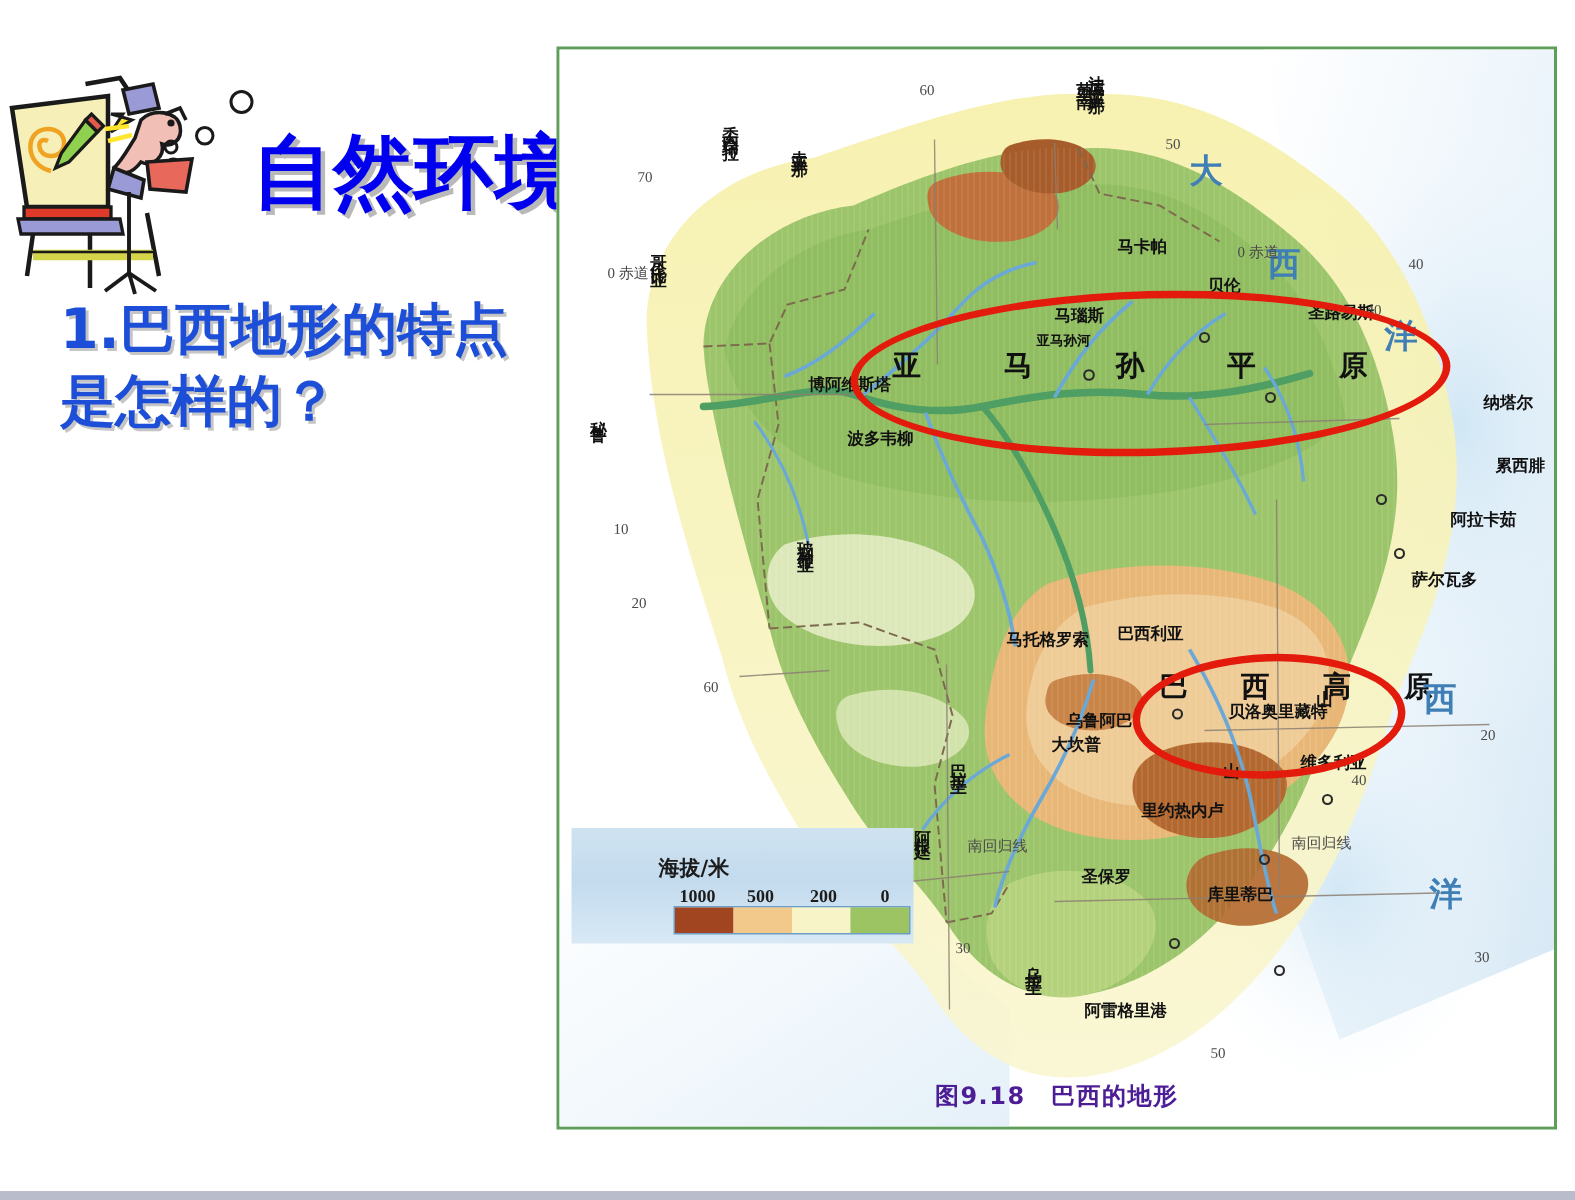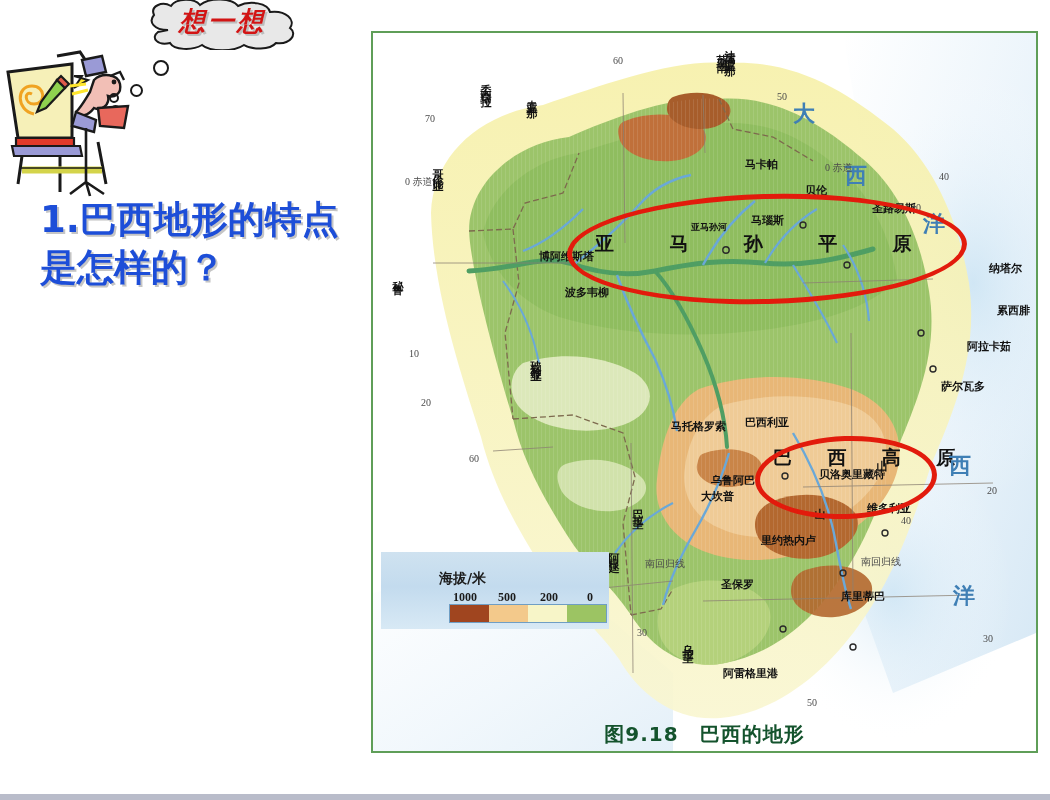--- a/index.html
+++ b/index.html
@@ -124,22 +124,22 @@
     box-sizing: border-box;
   }
   #legend-swatches i { display:block; flex:1 1 0; height:100%; }
 
   
   #map-caption {
     position: absolute;
     left: 0; right: 0; top: 688px;
     text-align: center;
     font-family: "DejaVu Sans", sans-serif;
-    font-size: 20px; font-weight: bold;
-    color: #14532d;
+    font-size: 16px; font-weight: bold;
+    color: #4c1d95;
     letter-spacing: 1px;
   }
 
   
   .hl-ellipse {
     position: absolute;
     border: 5px solid #e21b0c;
     border-radius: 50%;
     background: transparent;
   }
@@ -171,29 +171,20 @@
     background: #b9bcca;
   }
 </style>
 </head>
 <body>
 
 <div id="slide">
 
   <div id="left-col">
 
-    <div id="think-bubble">
-      <svg width="165" height="50" viewBox="0 0 165 50">
-        <path d="M28 30 C14 30 8 22 14 15 C10 6 22 1 31 6 C36 -2 55 -2 60 5
-                 C70 -3 92 -2 98 6 C110 0 128 3 130 12 C146 10 156 20 150 28
-                 C158 34 150 45 136 43 C130 50 112 50 104 45
-                 C94 52 70 52 62 45 C52 51 34 50 30 43 C18 46 10 38 18 32 Z" fill="#e8e8e8" stroke="#1a1a1a" stroke-width="2"></path>
-      </svg>
-      <div id="think-text">想一想</div>
-    </div>
     <div class="bubble-dot" style="left:153px; top:60px; width:12px; height:12px;"></div>
     <div class="bubble-dot" style="left:130px; top:84px; width:9px; height:9px;"></div>
     <div class="bubble-dot" style="left:110px; top:105px; width:7px; height:7px;"></div>
 
     <div id="easel">
       <svg width="132" height="158" viewBox="0 0 132 158">
 
         <path d="M22 100 L16 142 M96 100 L104 142 M58 96 L58 150" stroke="#1a1a1a" stroke-width="3" fill="none"></path>
         <path d="M20 128 L100 128" stroke="#d4d44a" stroke-width="7"></path>
         <path d="M18 126 L102 126" stroke="#1a1a1a" stroke-width="1.6" fill="none"></path>
@@ -219,20 +210,21 @@
         <path d="M108 34 L118 30 L122 38" stroke="#1a1a1a" stroke-width="2.4" fill="none"></path>
         <circle cx="112" cy="40" r="2.4" fill="#1a1a1a"></circle>
         <path d="M74 70 L94 78 L92 90 L70 84 Z" fill="#9a9ad6" stroke="#1a1a1a" stroke-width="2.4"></path>
         <path d="M96 66 L126 64 L122 86 L98 84 Z" fill="#e8685c" stroke="#1a1a1a" stroke-width="2.4"></path>
 
         <path d="M84 86 L84 140 M84 140 L68 152 M84 140 L102 152 M84 140 L88 154" stroke="#1a1a1a" stroke-width="2.6" fill="none"></path>
         <circle cx="112" cy="56" r="4" fill="none" stroke="#1a1a1a" stroke-width="2"></circle>
       </svg>
     </div>
 
+    <div id="title-zirantiaojing">自然环境</div>
     <div id="question-text">1.巴西地形的特点是怎样的？</div>
   </div>
 
   <div id="map-frame">
 
     <div id="map-canvas">
       <svg width="663" height="718" viewBox="0 0 663 718">
         <defs>
           <linearGradient id="oceanGrad" x1="0" y1="0" x2="1" y2="1">
             <stop offset="0%" stop-color="#ffffff"></stop>
@@ -357,34 +349,34 @@
           <circle cx="480" cy="614" r="3"></circle>
           <circle cx="548" cy="300" r="3"></circle>
           <circle cx="560" cy="336" r="3"></circle>
         </g>
       </svg>
     </div>
 
     <div class="mlabel big" style="left:222px; top:198px;">亚 马 孙 平 原</div>
     <div class="mlabel mid" style="left:400px; top:412px;">巴 西 高 原</div>
 
-    <div class="mlabel sm" style="left:330px; top:180px;padding-left:48px;">马瑙斯</div>
+    <div class="mlabel sm" style="left:330px; top:170px;">马瑙斯</div>
     <div class="mlabel sm" style="left:432px; top:150px;">贝伦</div>
     <div class="mlabel sm" style="left:464px; top:168px;padding-left:35px;">圣路易斯</div>
     <div class="mlabel sm" style="left:616px; top:228px;">纳塔尔</div>
     <div class="mlabel sm" style="left:624px; top:270px;">累西腓</div>
     <div class="mlabel sm" style="left:594px; top:306px;">阿拉卡茹</div>
     <div class="mlabel sm" style="left:568px; top:346px;">萨尔瓦多</div>
     <div class="mlabel sm" style="left:372px; top:382px;">巴西利亚</div>
     <div class="mlabel sm" style="left:338px; top:440px;">乌鲁阿巴</div>
     <div class="mlabel sm" style="left:494px; top:468px;">维多利亚</div>
     <div class="mlabel sm" style="left:446px; top:434px;">贝洛奥里藏特</div>
     <div class="mlabel sm" style="left:388px; top:500px;">里约热内卢</div>
     <div class="mlabel sm" style="left:348px; top:544px;">圣保罗</div>
-    <div class="mlabel sm" style="left:432px; top:556px;margin-left:36px;">库里蒂巴</div>
+    <div class="mlabel sm" style="left:432px; top:556px;">库里蒂巴</div>
     <div class="mlabel sm" style="left:350px; top:592px;margin-top:41px;">阿雷格里港</div>
     <div class="mlabel sm" style="left:328px; top:456px;">大坎普</div>
     <div class="mlabel sm" style="left:372px; top:124px;">马卡帕</div>
     <div class="mlabel sm" style="left:166px; top:216px;">博阿维斯塔</div>
     <div class="mlabel sm" style="left:298px; top:386px;">马托格罗索</div>
     <div class="mlabel sm" style="left:192px; top:252px;">波多韦柳</div>
     <div class="mlabel xs" style="left:318px; top:188px;">亚马孙河</div>
 
     <div class="mlabel sm vert" style="left:150px; top:58px;">圭亚那</div>
     <div class="mlabel sm vert" style="left:340px; top:12px;">苏里南</div>

